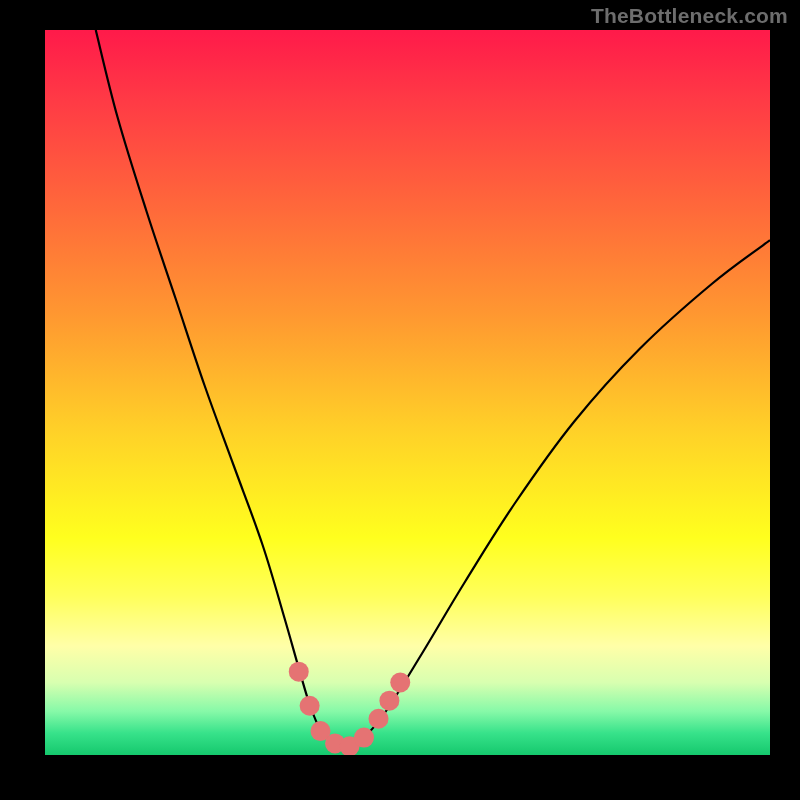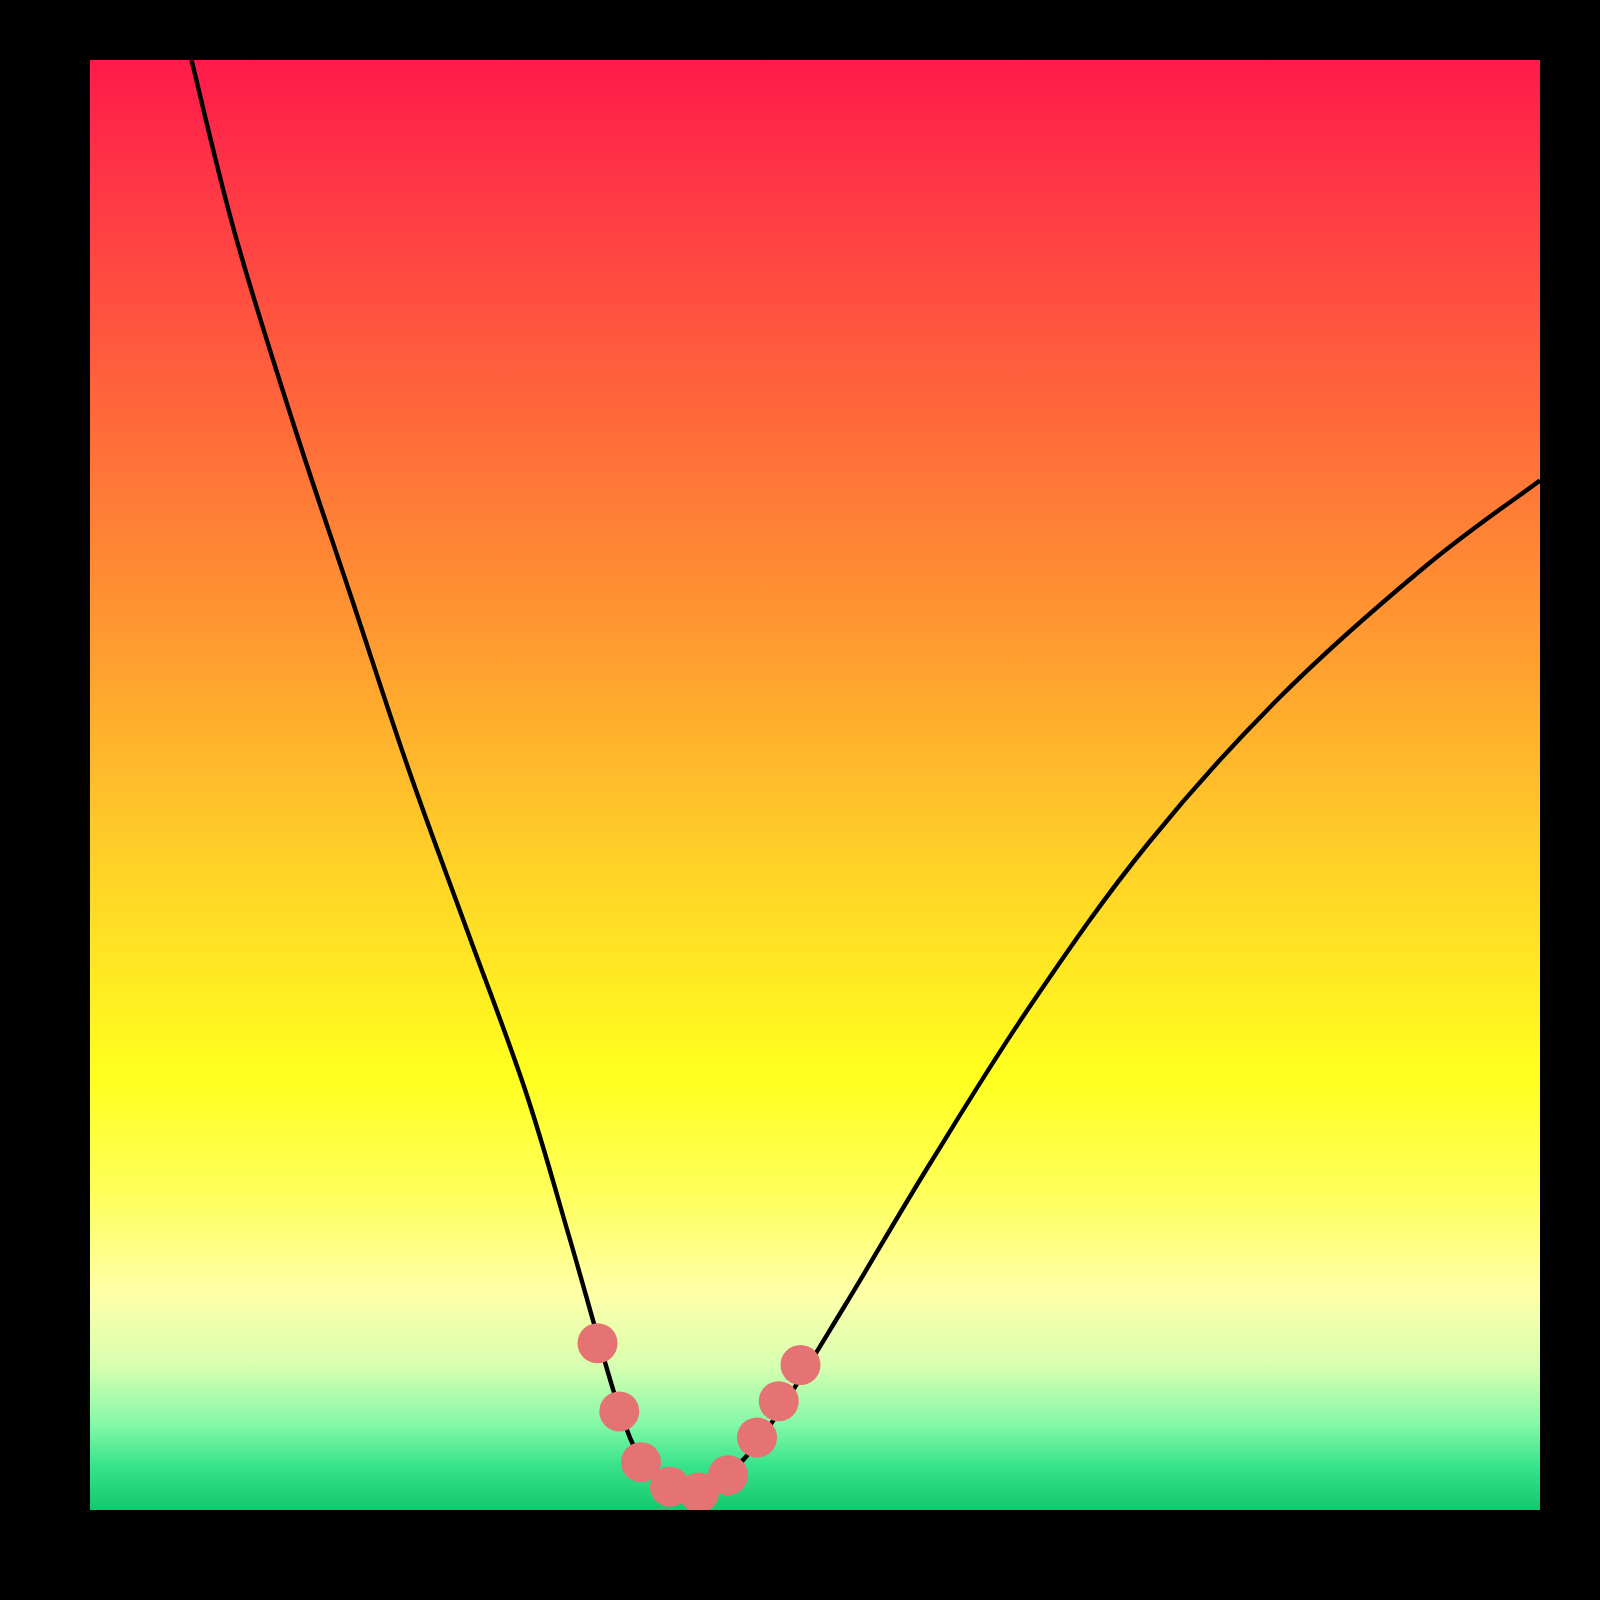--- a/index.html
+++ b/index.html
@@ -74,13 +74,14 @@
           <circle cx="275.50" cy="701.08" r="10" fill="#e57373"></circle>
           <circle cx="290.00" cy="713.40" r="10" fill="#e57373"></circle>
           <circle cx="304.50" cy="716.30" r="10" fill="#e57373"></circle>
           <circle cx="319.00" cy="707.60" r="10" fill="#e57373"></circle>
           <circle cx="333.50" cy="688.75" r="10" fill="#e57373"></circle>
           <circle cx="344.38" cy="670.63" r="10" fill="#e57373"></circle>
           <circle cx="355.25" cy="652.50" r="10" fill="#e57373"></circle>
         </g>
     </svg>
   </div>
+  <div class="watermark">TheBottleneck.com</div>
 </div>
 
 </body></html>

